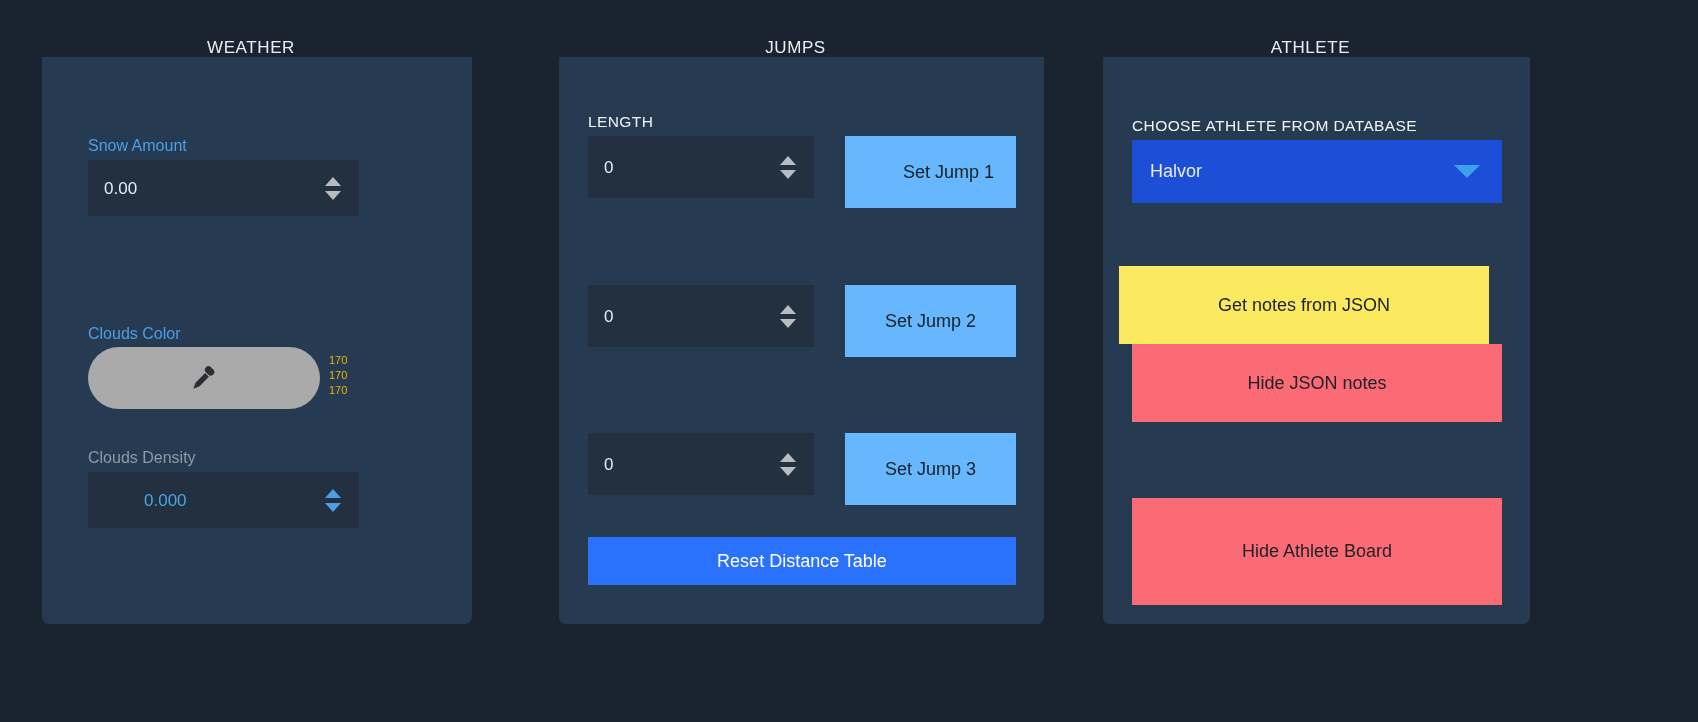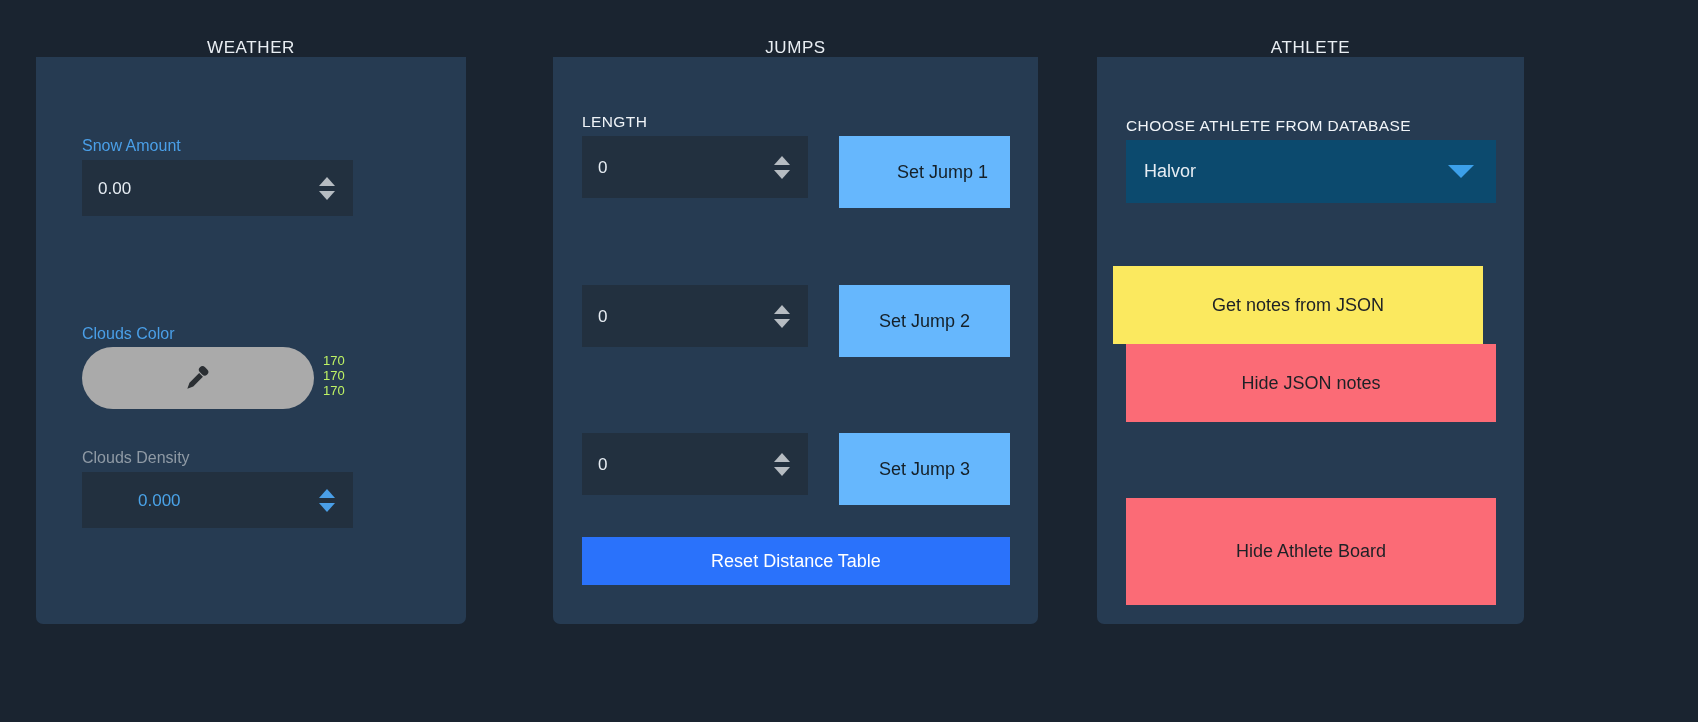--- a/index.html
+++ b/index.html
@@ -25,20 +25,21 @@
     letter-spacing: 0.6px;
     font-weight: 400;
     white-space: nowrap;
   }
 
   
   .panel {
     position: absolute;
     background: #263b52;
     border-radius: 0 0 7px 7px;
+    margin-left: 6px;
   }
 
   
   .field-label {
     position: absolute;
     font-size: 16px;
     white-space: nowrap;
   }
   .label-blue  { color: #4a9fe8; }
   .label-gray  { color: #8f9aa5; }
@@ -81,22 +82,22 @@
   .color-swatch {
     position: absolute;
     background: #aaaaaa;
     border-radius: 40px;
     display: flex;
     align-items: center;
     justify-content: center;
   }
   .rgb-readout {
     position: absolute;
-    color: #bef264;
-    font-size: 13px;
+    color: #eab308;
+    font-size: 11px;
     line-height: 15px;
     text-align: left;
   }
 
   
   .btn {
     position: absolute;
     display: flex;
     align-items: center;
     justify-content: center;
@@ -107,21 +108,21 @@
     padding: 0;
   }
   .btn-lightblue { background: #66b7fd; color: #152028; }
   .btn-blue      { background: #2a72fb; color: #ffffff; }
   .btn-yellow    { background: #fbe95f; color: #1d2126; }
   .btn-red       { background: #fb6b76; color: #1d2126; }
 
   
   .dropdown {
     position: absolute;
-    background: #0c4a6e;
+    background: #1d4ed8;
     display: flex;
     align-items: center;
     justify-content: space-between;
     cursor: pointer;
   }
   .dropdown .dd-value {
     padding-left: 18px;
     font-size: 18px;
     color: #e7edf3;
   }

